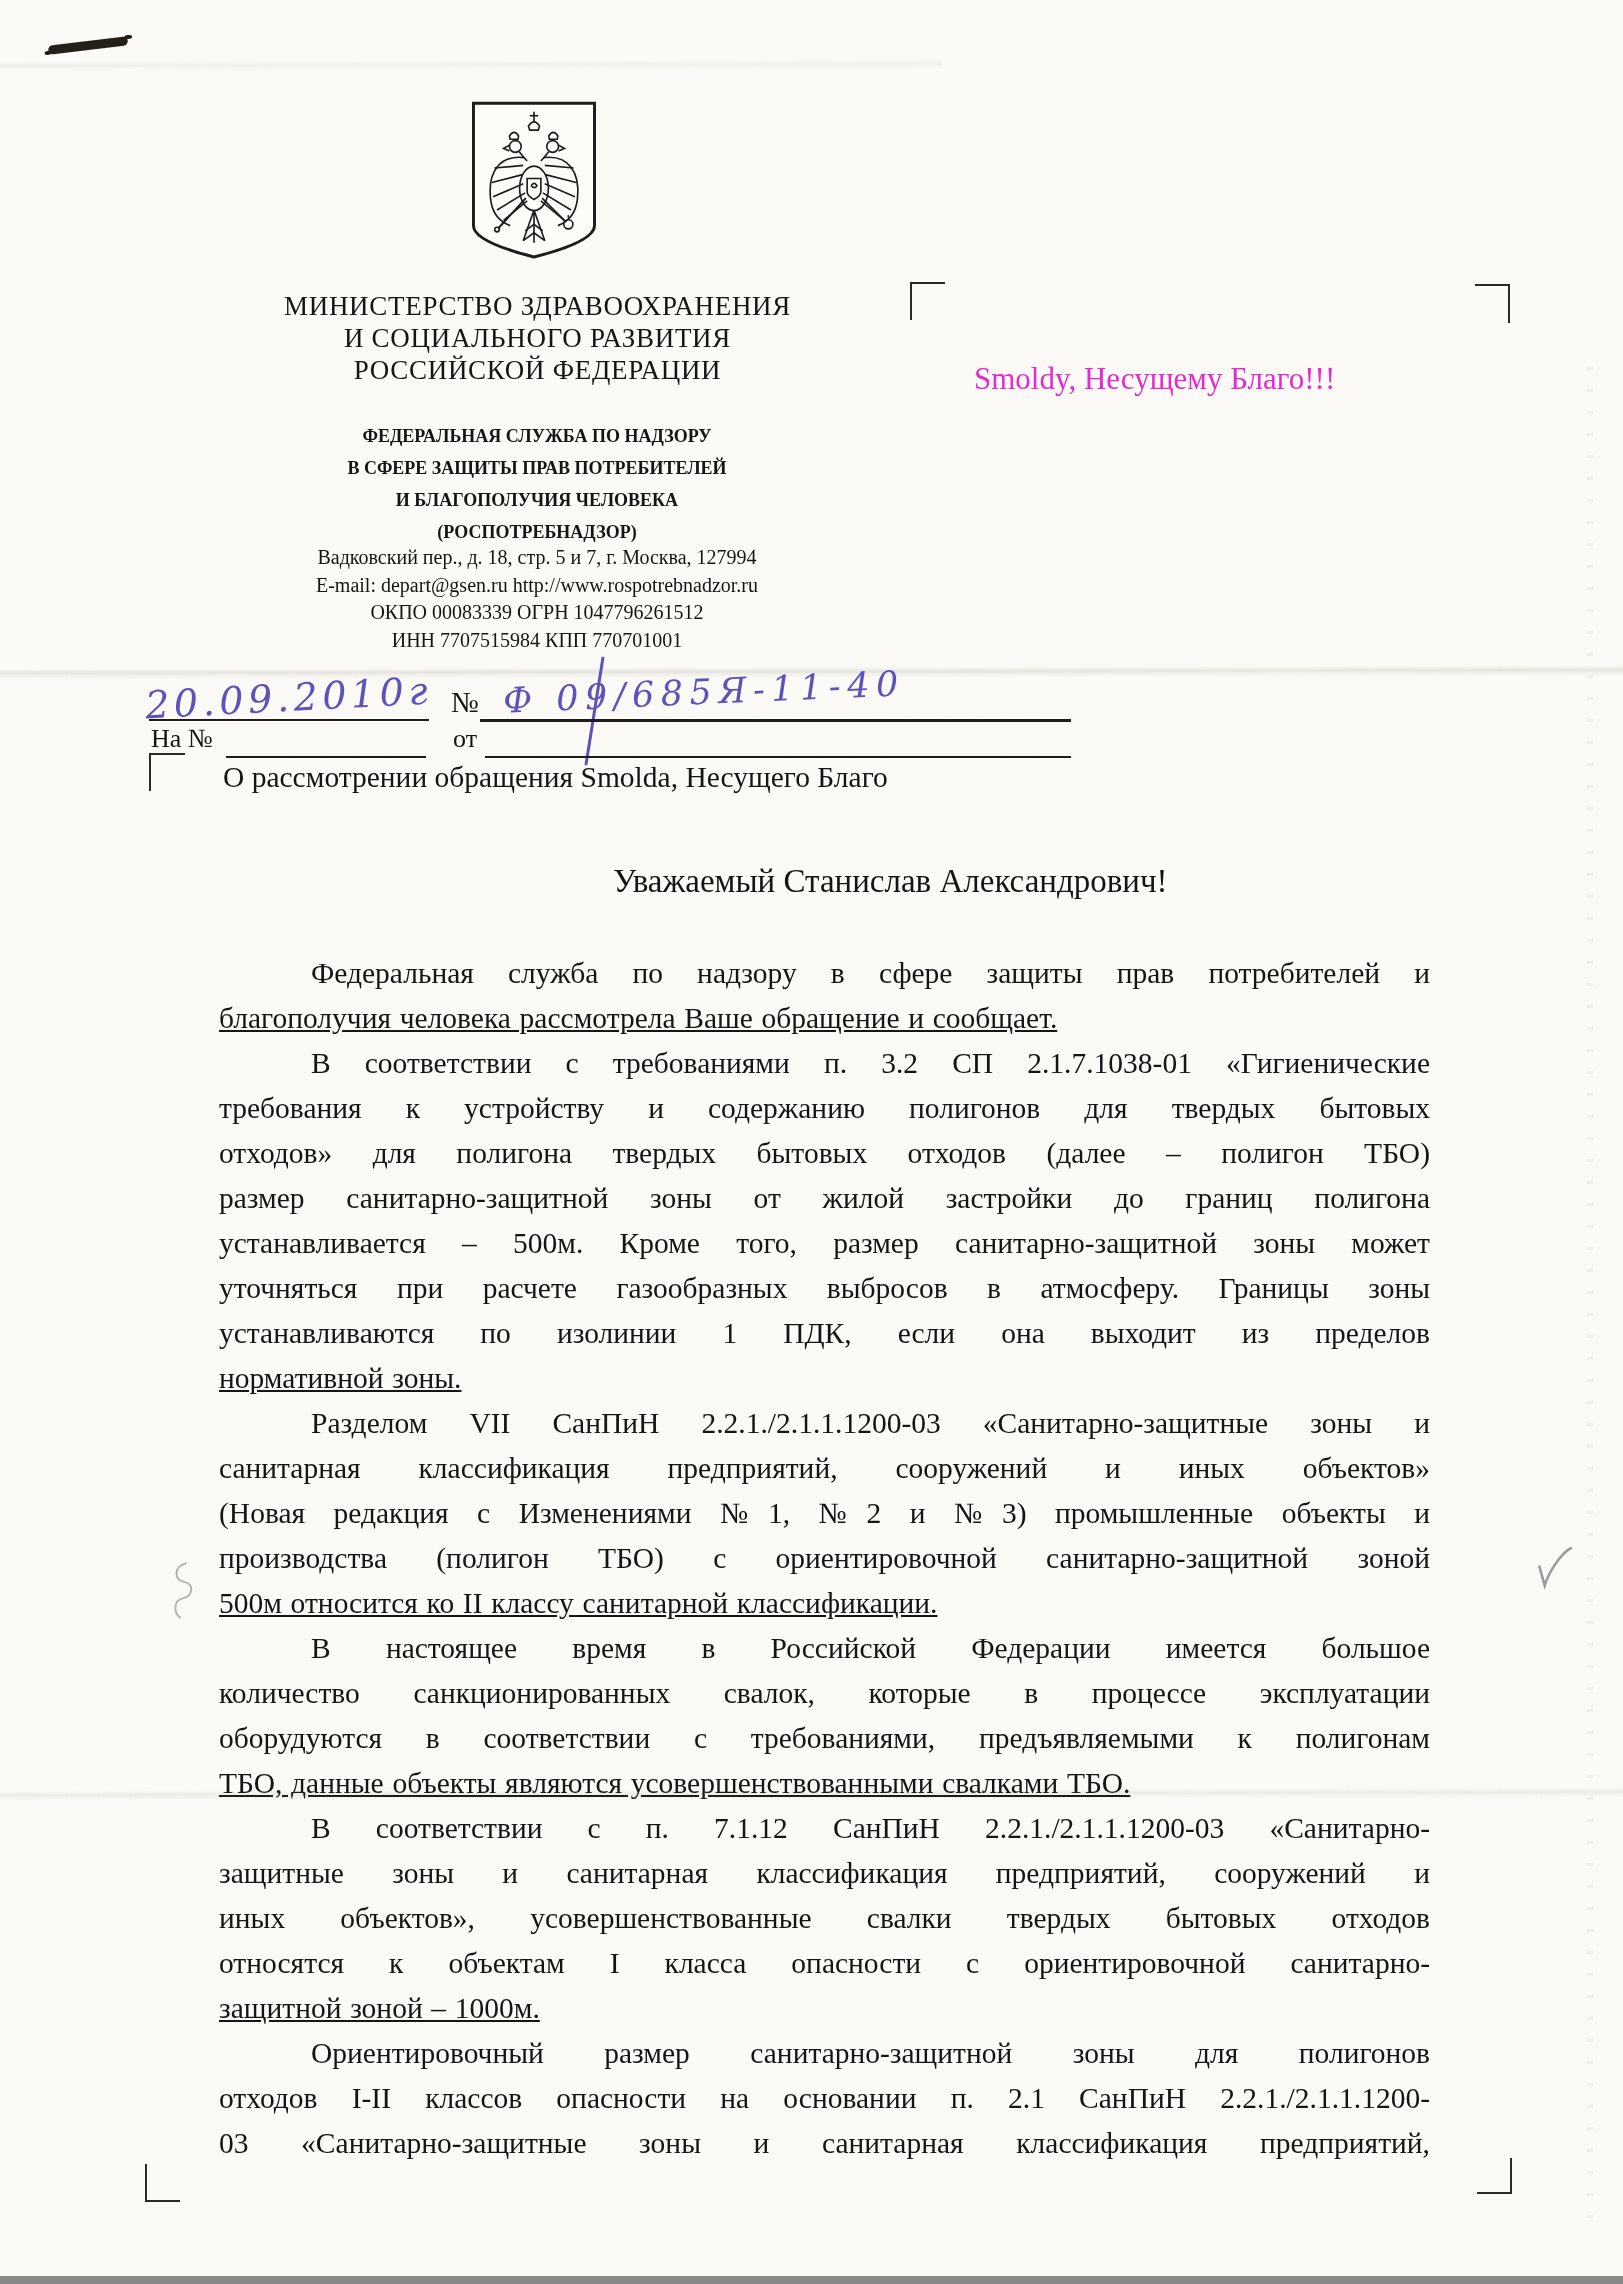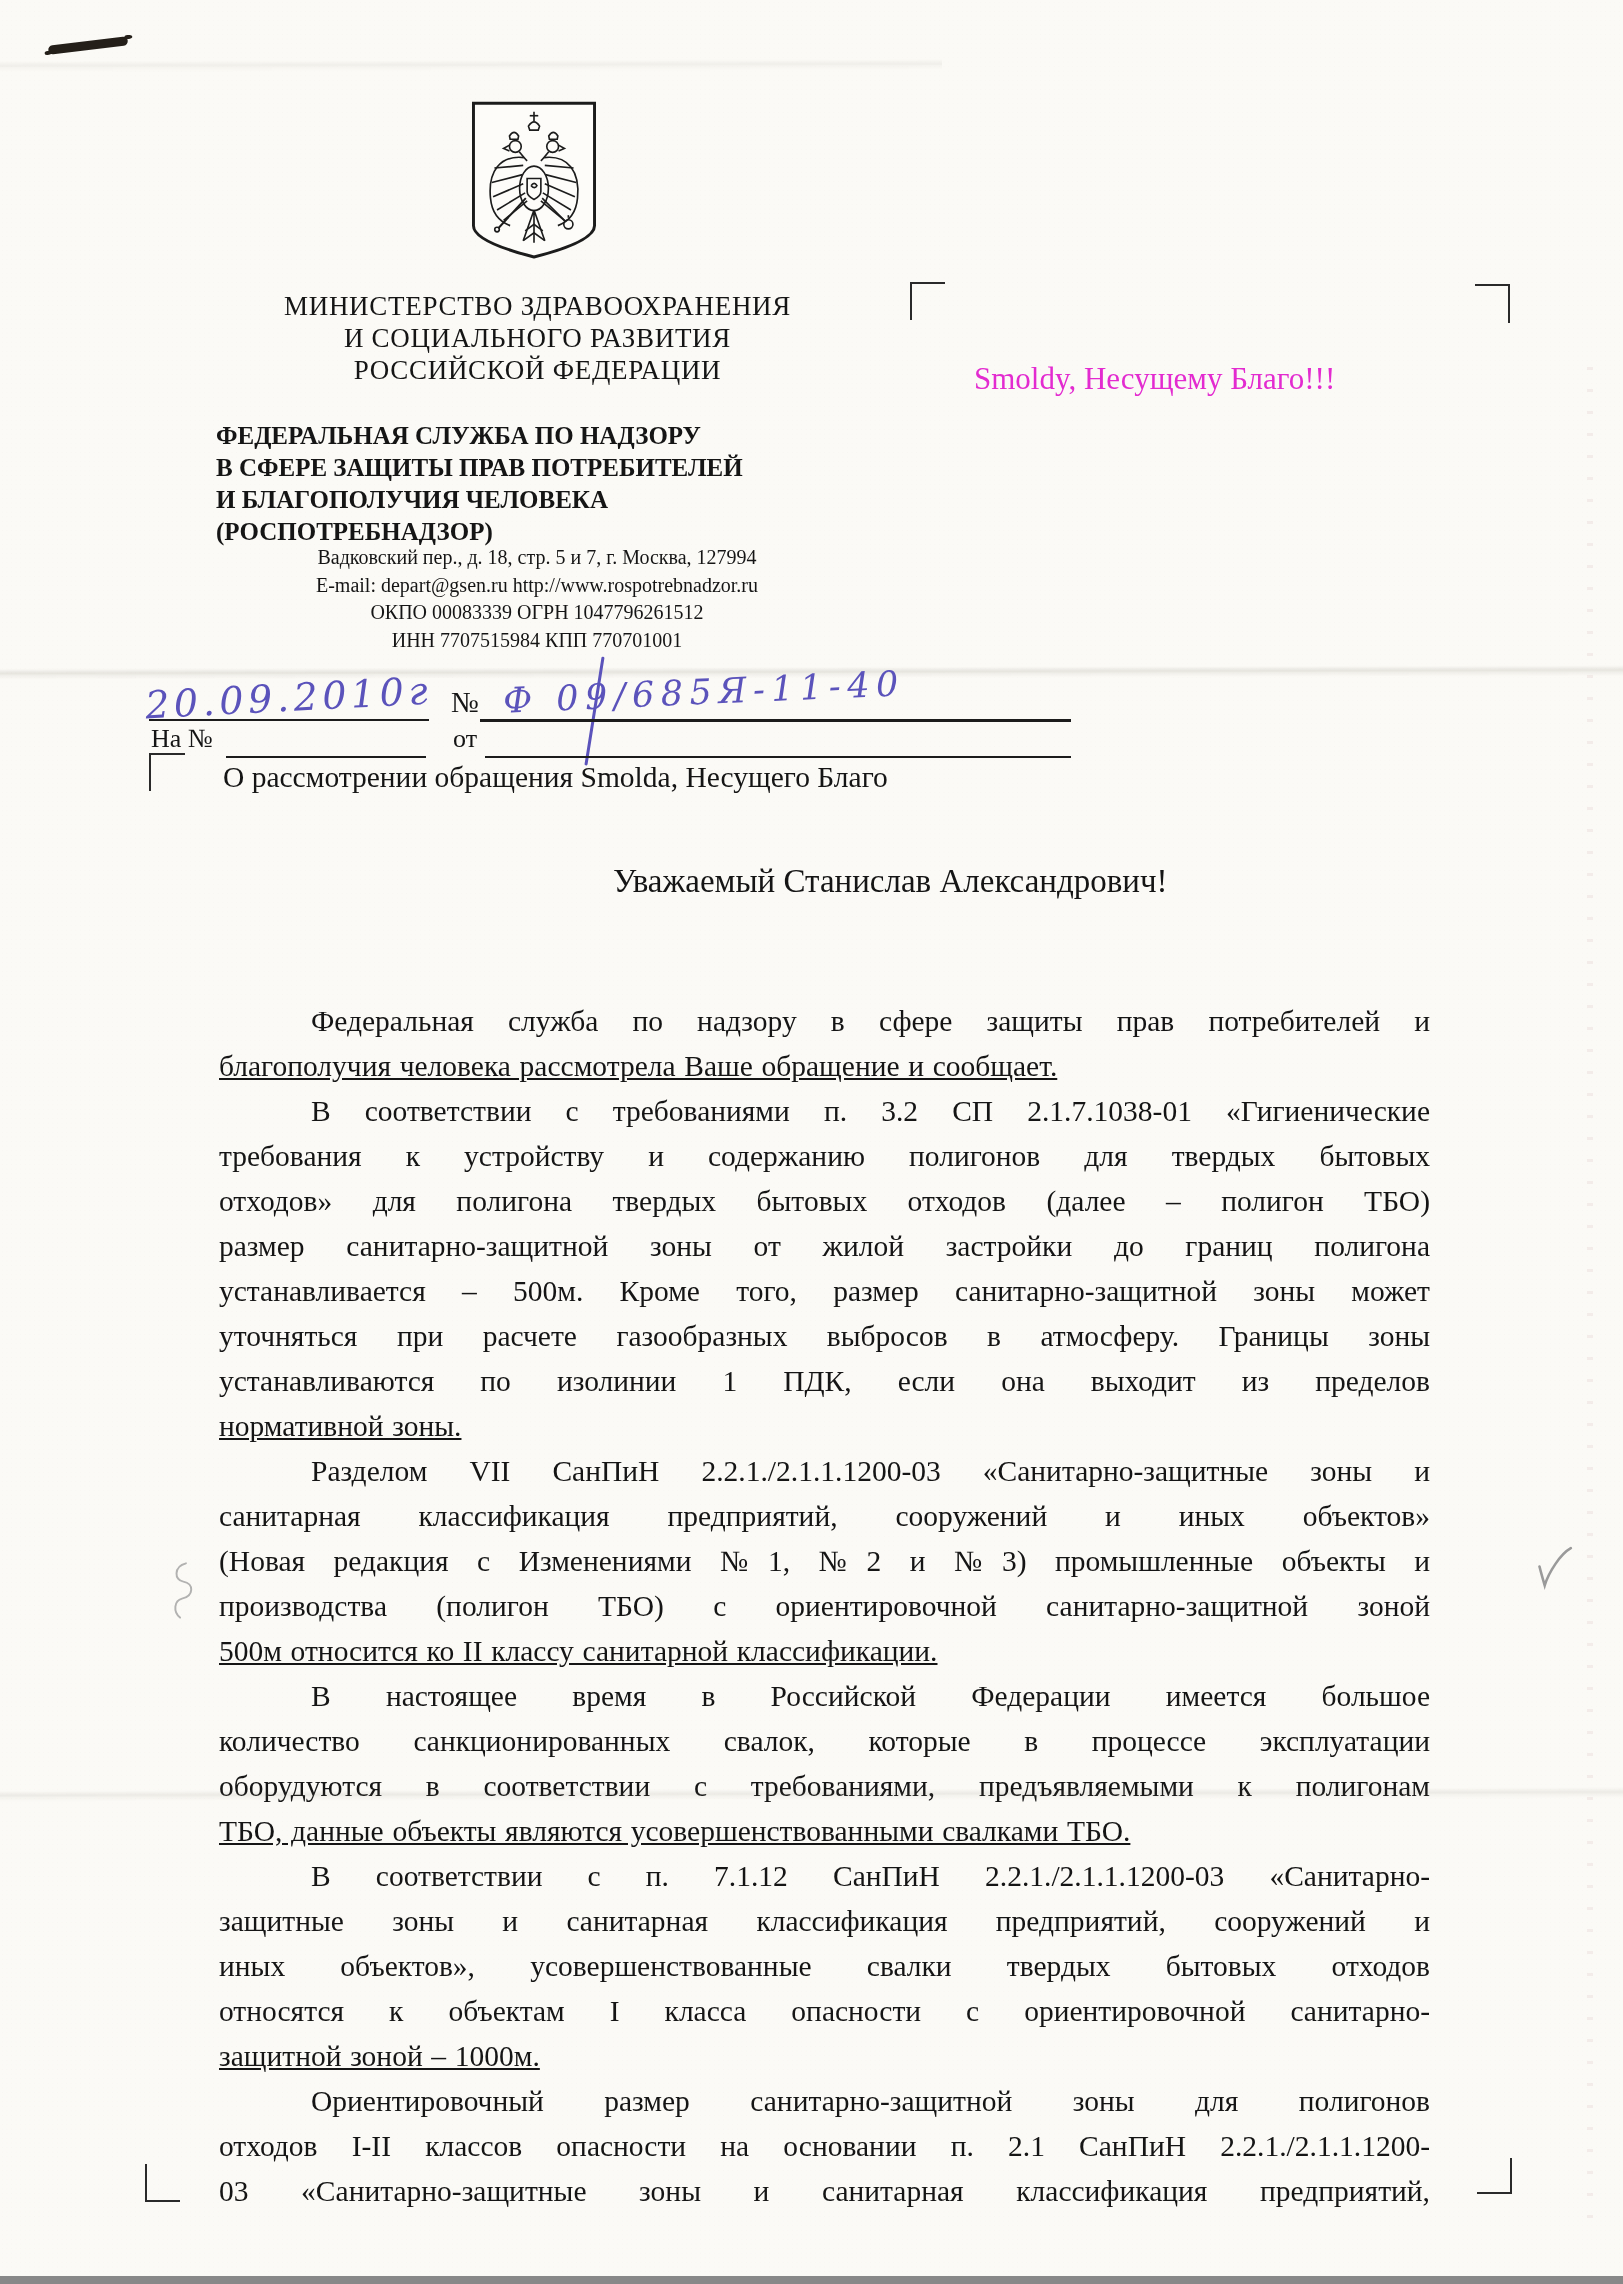--- a/index.html
+++ b/index.html
@@ -18,21 +18,21 @@
   .pen-mark::before{content:""; position:absolute; left:-3.9px; top:5.2px; width:6.5px; height:3.9px;
     background:#241f19; border-radius:50%;}
   .pen-mark::after{content:""; position:absolute; right:-5.2px; top:-1.3px; width:7.9px; height:4.6px;
     background:#241f19; border-radius:50%;}
   
   .emblem{left:468px; top:100px; width:132px; height:159px;}
   
   .ministry{left:223px; top:290px; width:629px;}
   .ministry .rl{font-size:27px; line-height:32px; text-align:center; letter-spacing:0.7px;}
   .service{left:216px; top:420px; width:642px;}
-  .service .rl{font-size:25px; line-height:32px; font-weight:bold; text-align:left;}
+  .service .rl{font-size:18px; line-height:32px; font-weight:bold; text-align:center;}
   .addr{left:203px; top:544px; width:668px;}
   .addr .rl{font-size:20px; line-height:27.5px; text-align:center;}
   
   .hand{color:#5b53bb; font-style:italic; font-family:"DejaVu Serif",serif;}
   .hw-date{left:145px; top:676px; font-size:38px; letter-spacing:4.6px; transform:rotate(-3deg); white-space:nowrap;}
   .no-sign{left:451px; top:686px; font-size:29px;}
   .hw-number{left:503px; top:672px; font-size:35px; letter-spacing:6.5px; transform:rotate(-2.5deg); white-space:nowrap;}
   .hw-slash{left:593px; top:656px; width:2.6px; height:110px; background:#5b53bb; border-radius:1.3px; transform:rotate(9deg);}
   .rule{background:#1c1c1c; height:2px;}
   .rule-date{left:149px; top:719px; width:280px;}
@@ -46,21 +46,21 @@
   .brk-tl-sub{left:149px; top:753px; width:34px; height:36px; border-top-width:2px; border-left-width:2px;}
   .brk-tl{left:910px; top:282px; width:33px; height:36px; border-top-width:2px; border-left-width:2px;}
   .brk-tr{left:1475px; top:284px; width:33px; height:37px; border-top-width:2px; border-right-width:2px;}
   .brk-bl{left:145px; top:2164px; width:33px; height:36px; border-bottom-width:2px; border-left-width:2px;}
   .brk-br{left:1477px; top:2158px; width:33px; height:34px; border-bottom-width:2px; border-right-width:2px;}
   
   .note{left:974px; top:361px; font-size:31px; white-space:nowrap;}
   
   .subject{left:223px; top:761px; font-size:29.5px; white-space:nowrap;}
   .salutation{left:591px; top:863px; font-size:33px; white-space:nowrap;margin-left:22px;}
-  .bodytext{left:219px; top:999px; width:1211px;}
+  .bodytext{left:219px; top:951px; width:1211px;}
   .bodytext .rl{font-size:29.5px; height:45px; line-height:45px;
     text-align:justify; text-align-last:justify; word-spacing:1.3px; overflow:visible;}
   .bodytext .rl.ind{padding-left:92px;}
   .bodytext .rl.nj{text-align-last:left;text-decoration:underline;}
   
   .crease{left:0; width:100%; height:10.5px; transform:skewY(-0.12deg); filter:blur(0.7px);
     background:linear-gradient(180deg, rgba(110,105,90,0) 0%, rgba(110,105,90,0.16) 45%, rgba(150,145,128,0.10) 60%, rgba(110,105,90,0) 100%);}
   .crease-1{top:667px;}
   .crease-2{top:1789px; opacity:.7;}
   .crease-3{top:60px; width:58%; opacity:.5;}

